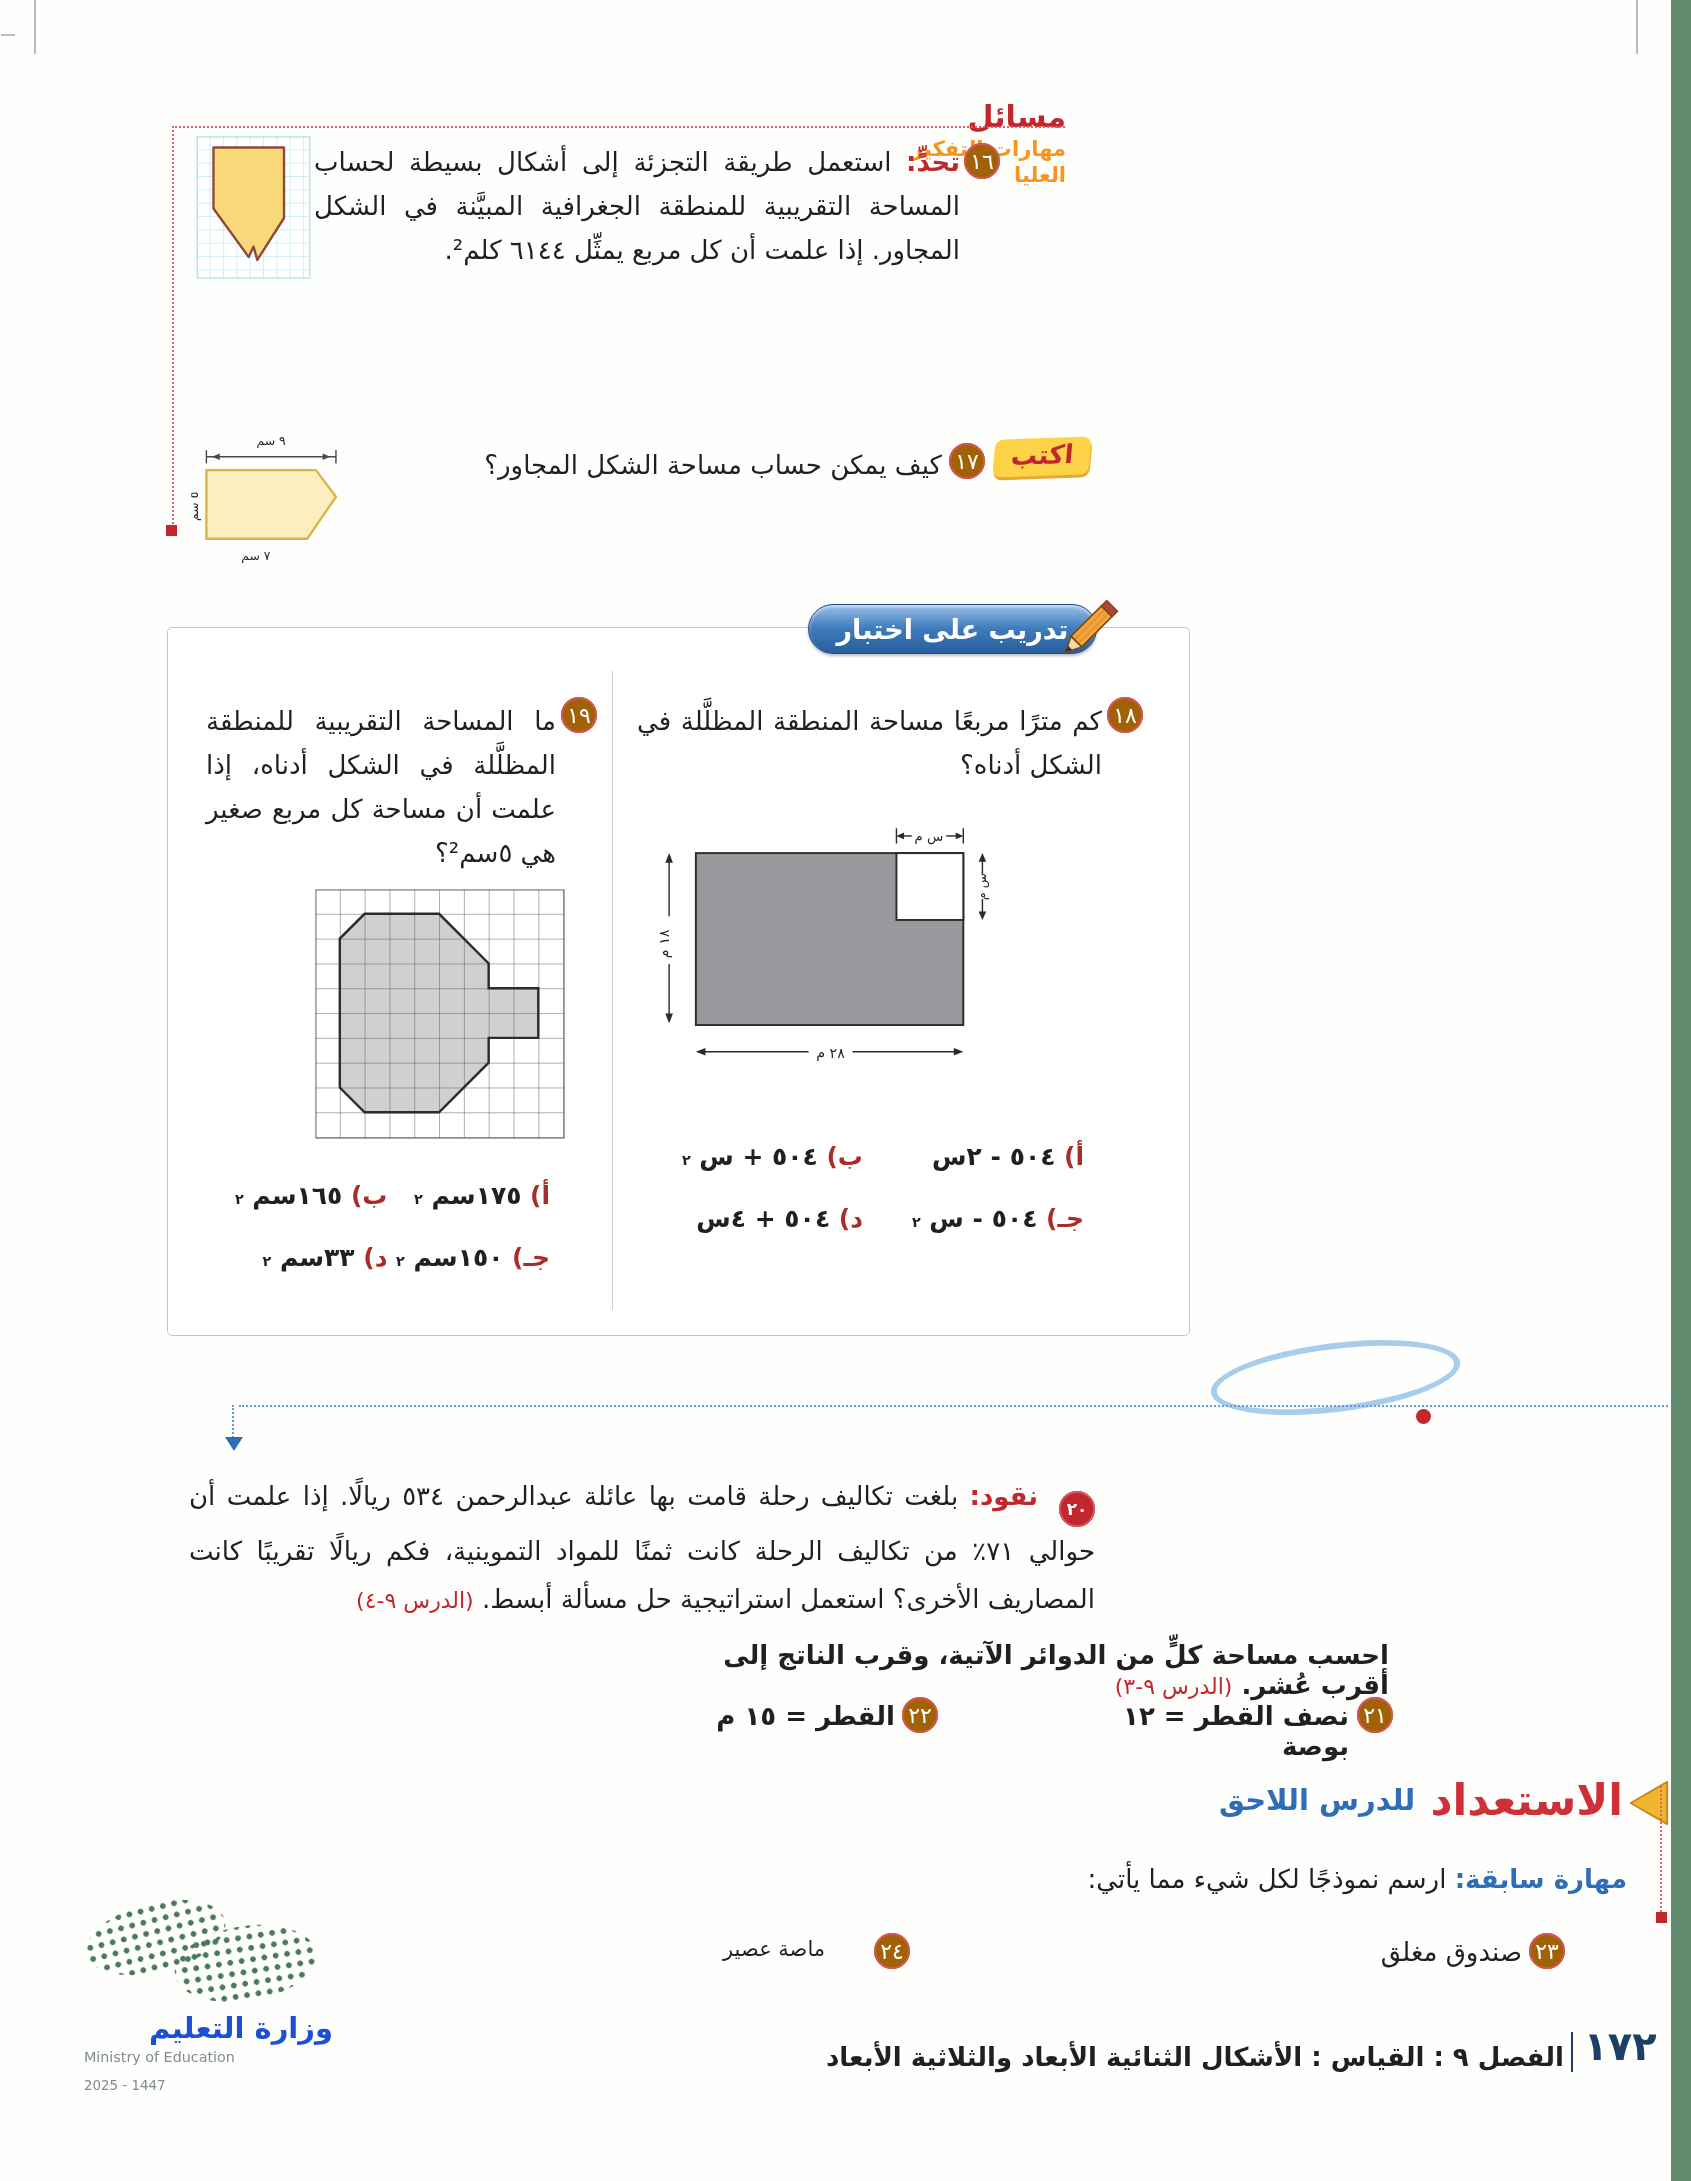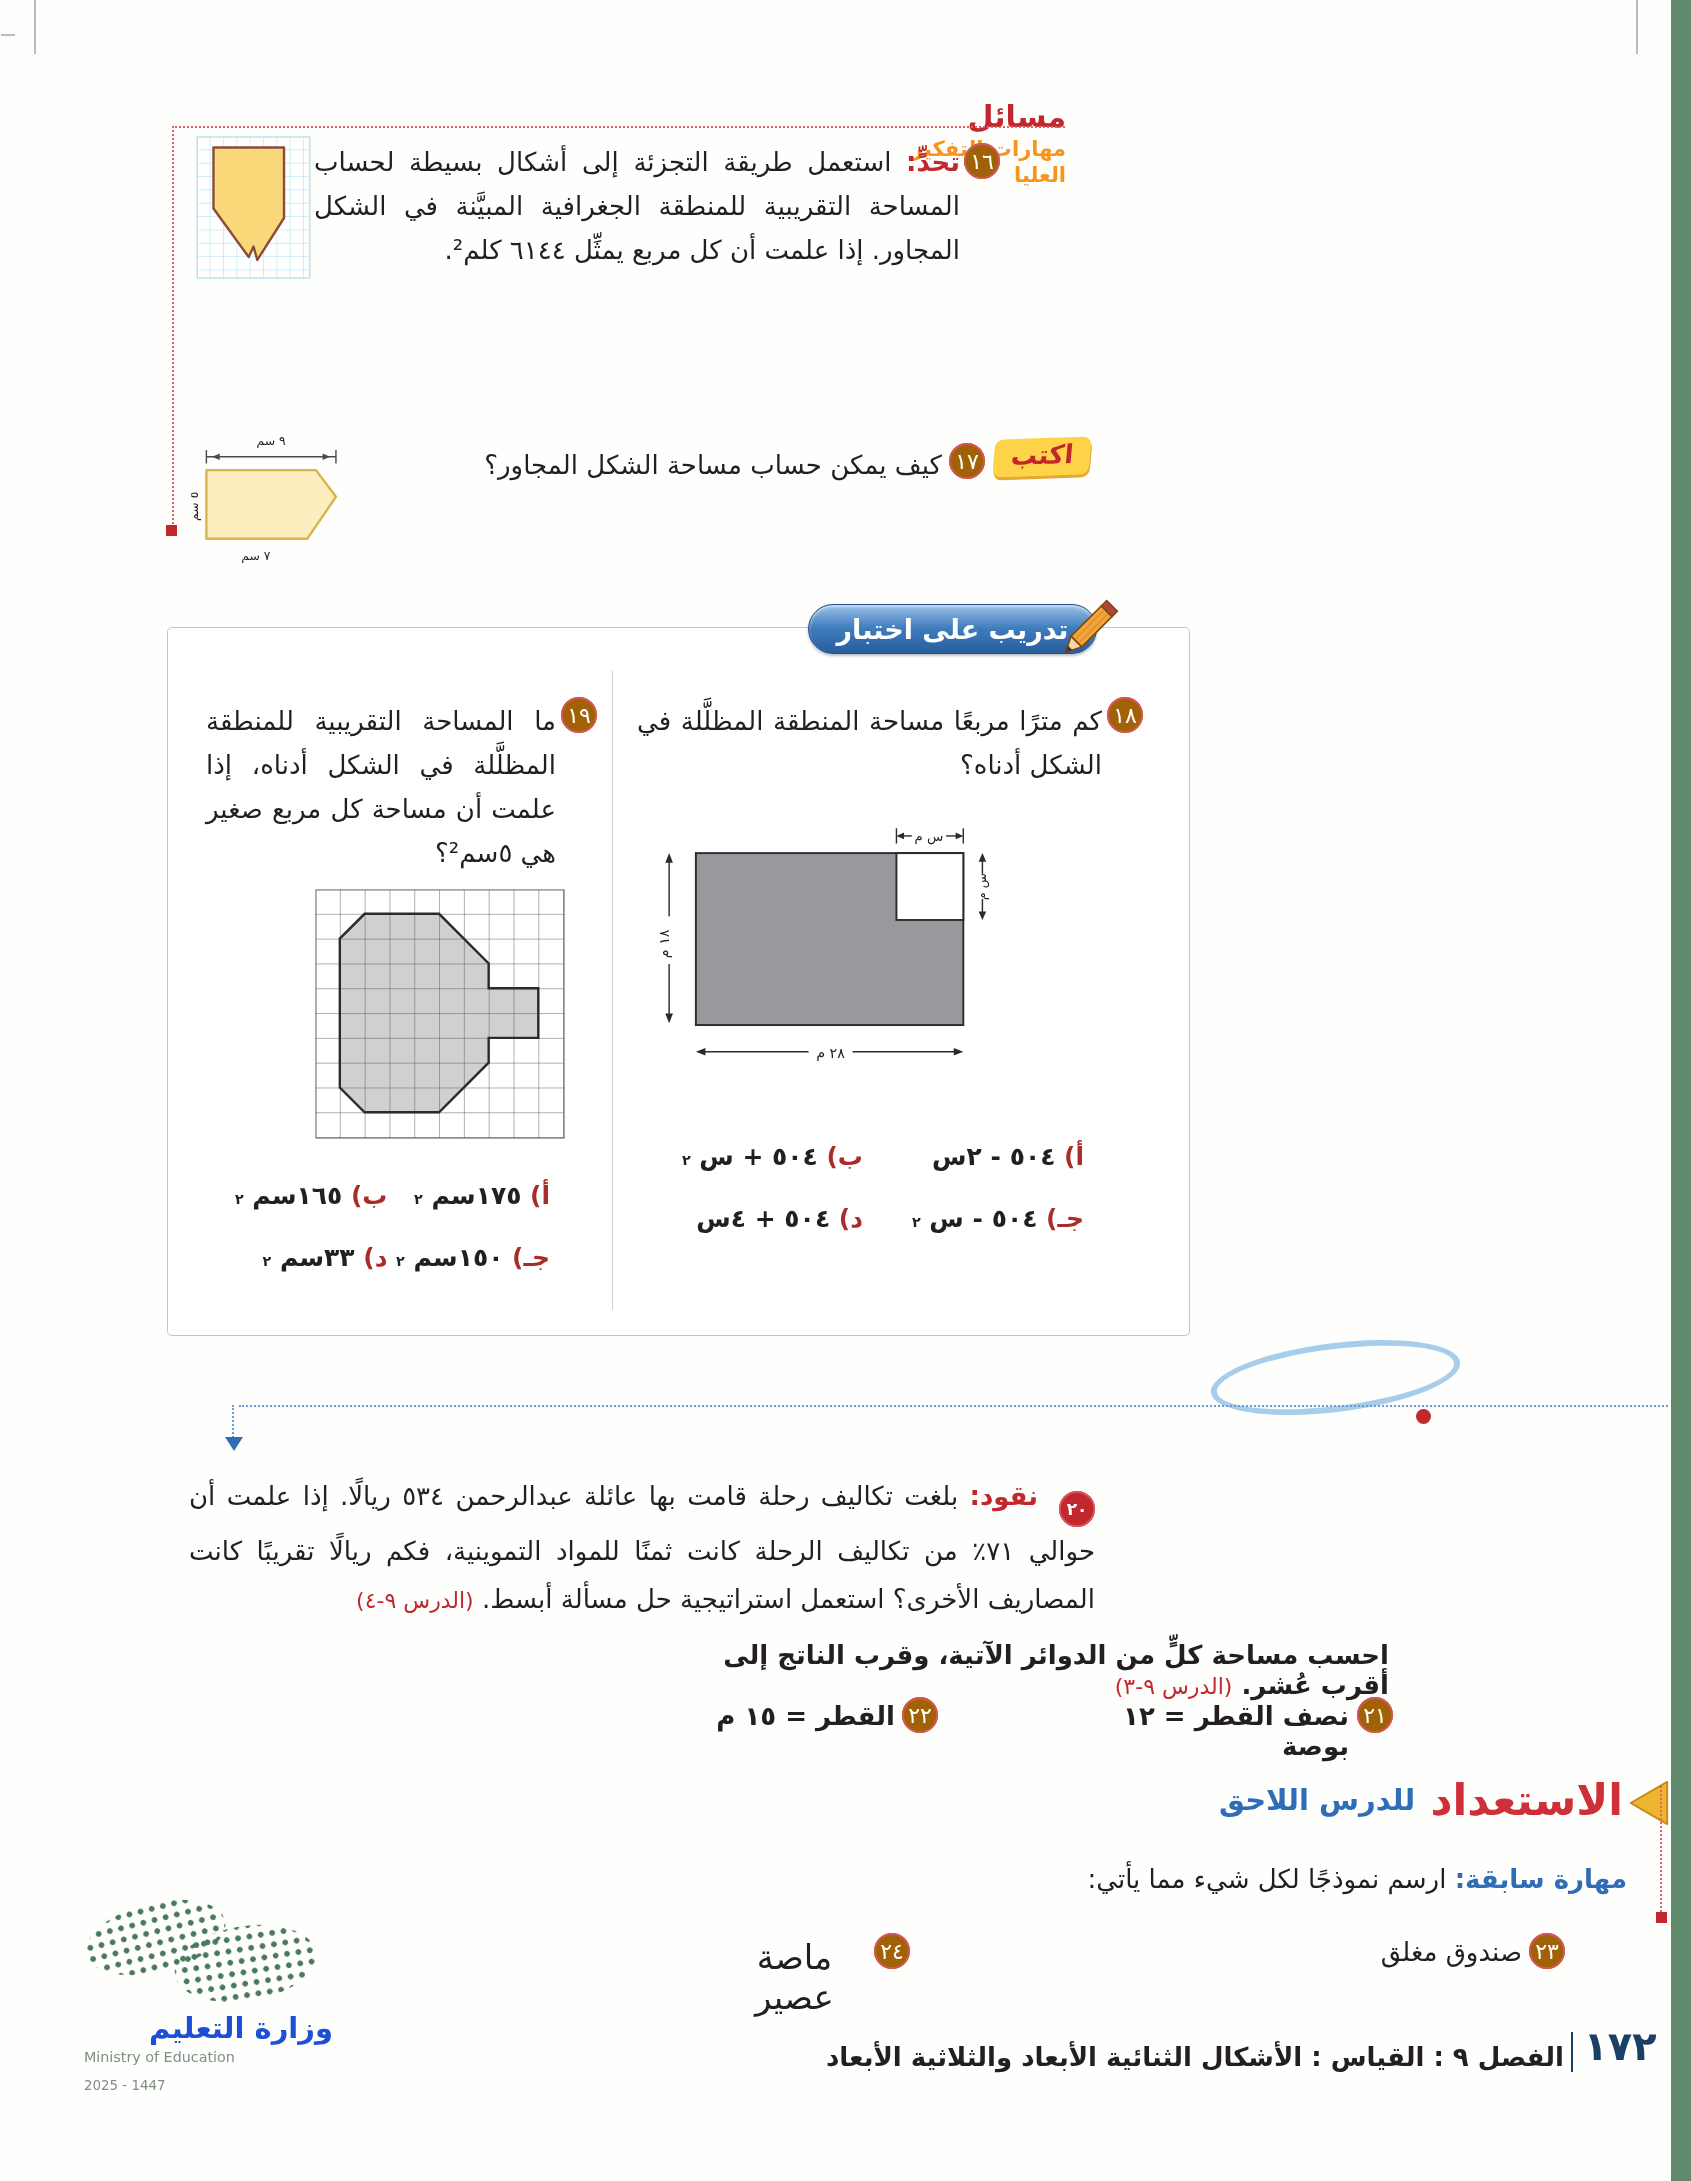--- a/index.html
+++ b/index.html
@@ -278,21 +278,21 @@
 <div class="red-sq" style="left:1656px;top:1912px"></div>
 
 <div class="txt" style="left:1004px;top:1864px;width:623px;text-align:right;font-size:26px">
   <span class="lead-blue">مهارة سابقة:</span>
   <span>ارسم نموذجًا لكل شيء مما يأتي:</span>
 </div>
 
 <div class="badge" style="left:1529px;top:1933px">٢٣</div>
 <div class="txt" style="left:1365px;top:1937px;width:157px;text-align:right;font-size:26px">صندوق مغلق</div>
 <div class="badge" style="left:874px;top:1933px">٢٤</div>
-<div class="txt" style="left:723px;top:1937px;width:143px;text-align:center;font-size:34px">ماصة عصير</div>
+<div class="txt" style="left:723px;top:1937px;width:143px;text-align:left;font-size:21px">ماصة عصير</div>
 
 <div class="logo" dir="ltr">
   <div class="logo-dots">
     <div class="wave w1"></div>
     <div class="wave w2"></div>
   </div>
   <div class="logo-name" dir="rtl">وزارة التعليم</div>
   <div class="logo-en">Ministry of Education</div>
   <div class="logo-years">2025 - 1447</div>
 </div>

